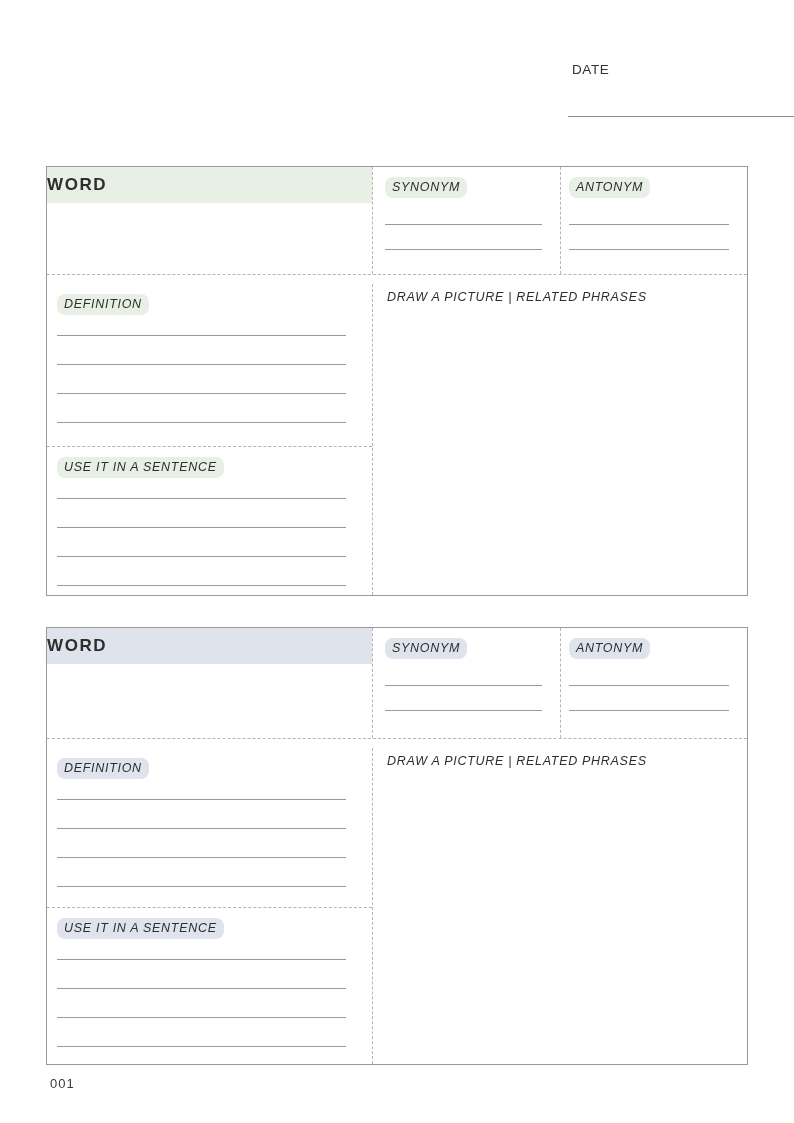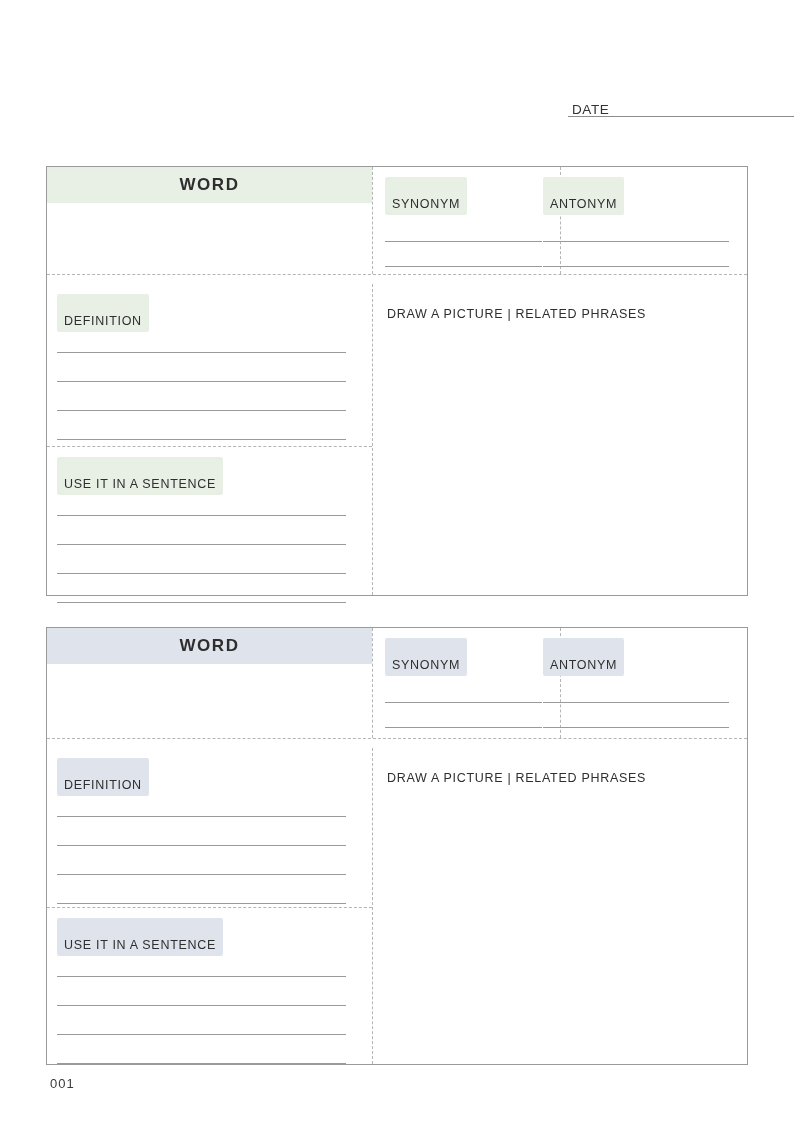--- a/index.html
+++ b/index.html
@@ -42,21 +42,20 @@
     color: #333333;
     line-height: 1;
   }
   .date-label {
     position: absolute;
     left: 526px;
     top: 16px;
     font-size: 13.5px;
     letter-spacing: 0.6px;
     color: #333333;
-    margin-top: 40px;
   }
   .date-line {
     position: absolute;
     left: 522px;
     top: 70px;
     width: 226px;
     border-bottom: 1px solid #8d8d8d;
   }
 
   
@@ -81,47 +80,47 @@
   .col-left {
     position: absolute;
     left: 0; top: 0; bottom: 0;
     width: 326px;
     box-sizing: border-box;
     border-right: 1px dashed #b5b5b5;
   }
   .word-head {
     height: 36px;
     line-height: 36px;
-    text-align: center;
     font-size: 17px;
     font-weight: bold;
     letter-spacing: 1.6px;
     box-sizing: border-box;
   }
   .green .word-head { background: #e8f0e6; }
   .blue  .word-head { background: #dfe4ec; }
 
   .col-mid, .col-right {
     position: absolute;
     top: 0; bottom: 0;
     box-sizing: border-box;
     padding-left: 12px;
     padding-top: 10px;
   }
   .col-mid { left: 326px; width: 188px; border-right: 1px dashed #b5b5b5; }
-  .col-right { left: 484px; right: 0; }
+  .col-right { left: 510px; right: 0; }
 
   .tag {
     display: inline-block;
     font-size: 12.5px;
     letter-spacing: 0.7px;
-    padding: 20px 7px 4px 7px;
-    border-radius: 2px;
+    padding: 3px 7px 4px 7px;
+    border-radius: 8px;
     color: #2e2e2e;
     white-space: nowrap;
+    font-style: italic;
   }
   .green .tag { background: #e8f0e6; }
   .blue  .tag { background: #dfe4ec; }
   .tag.plain { background: transparent !important; padding-left: 2px; }
 
   .u-line {
     border-bottom: 1px solid #9a9a9a;
     height: 0;
     margin: 0;
   }

